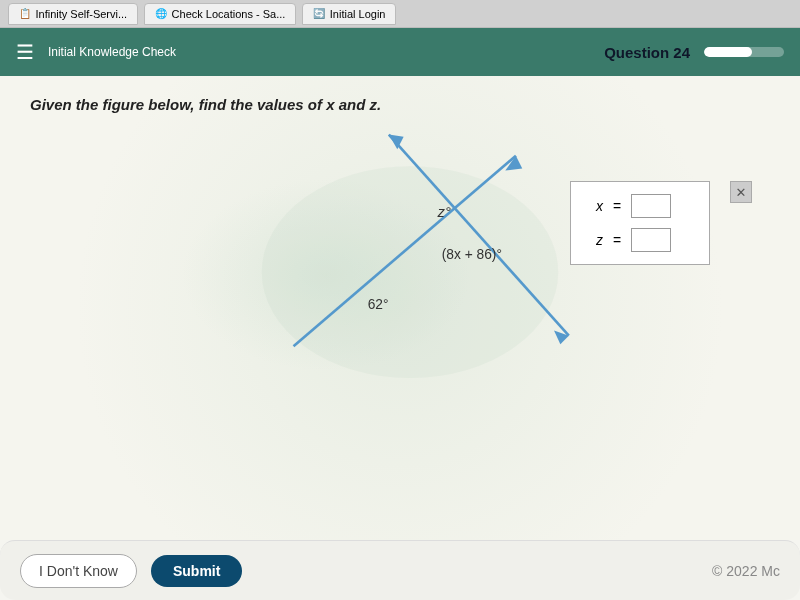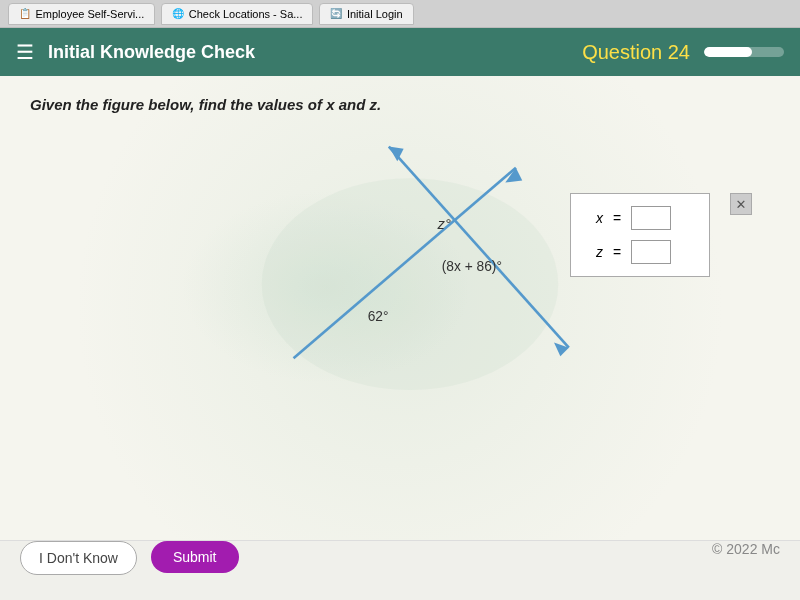--- a/index.html
+++ b/index.html
@@ -53,28 +53,28 @@
       padding: 0 16px;
       gap: 14px;
     }
     .hamburger {
       color: white;
       font-size: 20px;
       cursor: pointer;
     }
     .header-title {
       color: white;
-      font-size: 18px;
+      font-size: 12px;
+      font-weight: 400;
+      flex: 1;
+    }
+    .question-label {
+      color: #0f172a;
+      font-size: 15px;
       font-weight: 700;
-      flex: 1;
-    }
-    .question-label {
-      color: #fde047;
-      font-size: 20px;
-      font-weight: 400;
     }
     .progress-bar-container {
       width: 80px;
       height: 10px;
       background: rgba(255,255,255,0.3);
       border-radius: 5px;
       overflow: hidden;
     }
     .progress-bar-fill {
       height: 100%;
@@ -89,21 +89,21 @@
       padding: 20px 30px;
       position: relative;
       background: #f5f5ee;
       background-image: 
         radial-gradient(circle at 50% 50%, rgba(200,220,200,0.3) 0%, transparent 70%);
     }
 
     .question-text {
       font-size: 15px;
       color: #222;
-      margin-bottom: 20px;
+      margin-bottom: 8px;
       font-style: italic;
     }
     .question-text span {
       font-style: italic;
       font-weight: 600;
     }
 
     
     .figure-area {
       position: relative;
@@ -169,43 +169,44 @@
       cursor: pointer;
       font-size: 13px;
       color: #555;
     }
 
     
     .bottom-bar {
       background: #f0f0eb;
       height: 60px;
       display: flex;
-      align-items: flex-start;
+      align-items: center;
       padding: 0 20px;
       border-top: 1px solid #ddd;
       gap: 14px;
+      border-radius: 15px;
     }
     .dont-know-btn {
       background: white;
       border: 1px solid #aaa;
       border-radius: 20px;
       padding: 8px 18px;
       font-size: 14px;
       cursor: pointer;
       color: #444;
     }
     .submit-btn {
-      background: #a21caf;
+      background: #0c4a6e;
       border: none;
       border-radius: 20px;
       padding: 8px 22px;
       font-size: 14px;
       cursor: pointer;
       color: white;
-      font-weight: 400;
+      font-weight: 700;
     }
     .copyright {
       margin-left: auto;
       font-size: 14px;
       color: #888;
     }
 
     
     .figure-area::before {
       content: '';
@@ -215,21 +216,21 @@
         radial-gradient(ellipse 180px 120px at 40% 55%, rgba(180,210,190,0.25) 0%, transparent 80%);
       pointer-events: none;
     }
   </style>
 </head>
 <body>
 
 <div class="tab-bar">
   <div class="tab">
     <span class="tab-icon">📋</span>
-    <span>Employee Self-Servi...</span>
+    <span>Infinity Self-Servi...</span>
   </div>
   <div class="tab">
     <span class="tab-icon">🌐</span>
     <span>Check Locations - Sa...</span>
   </div>
   <div class="tab">
     <span class="tab-icon">🔄</span>
     <span>Initial Login</span>
   </div>
 </div>

